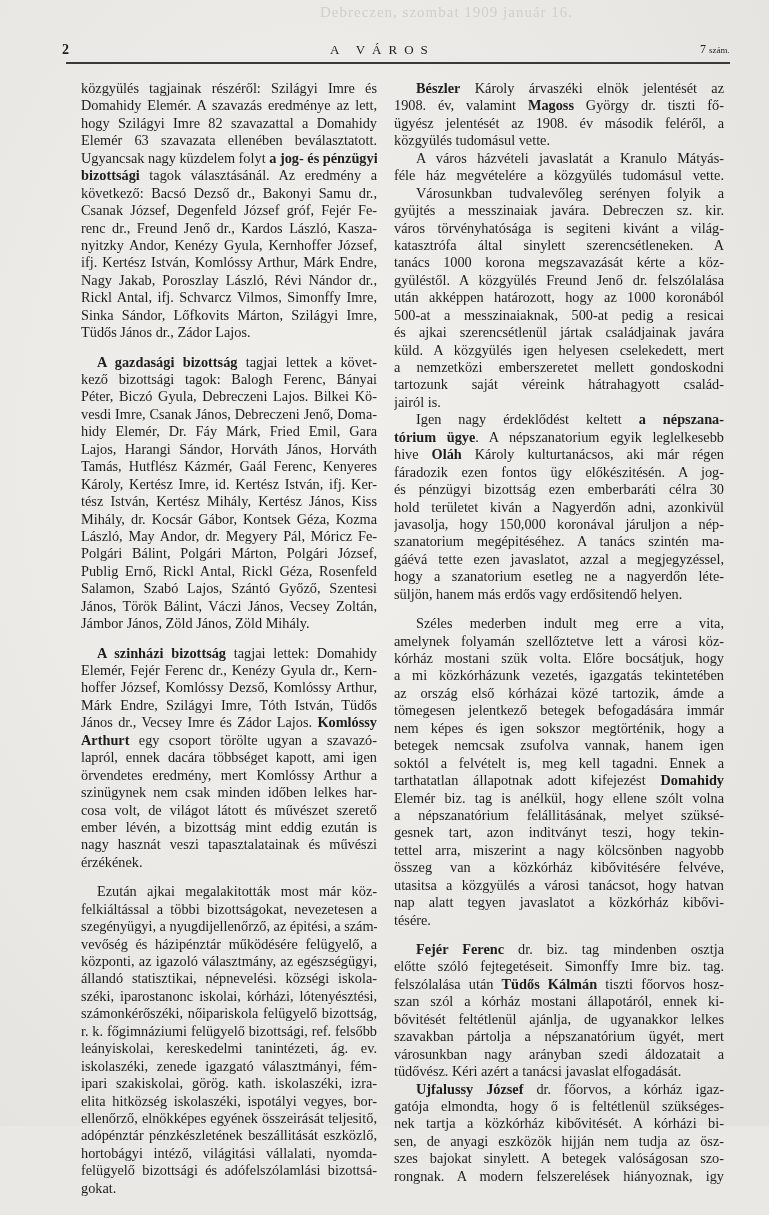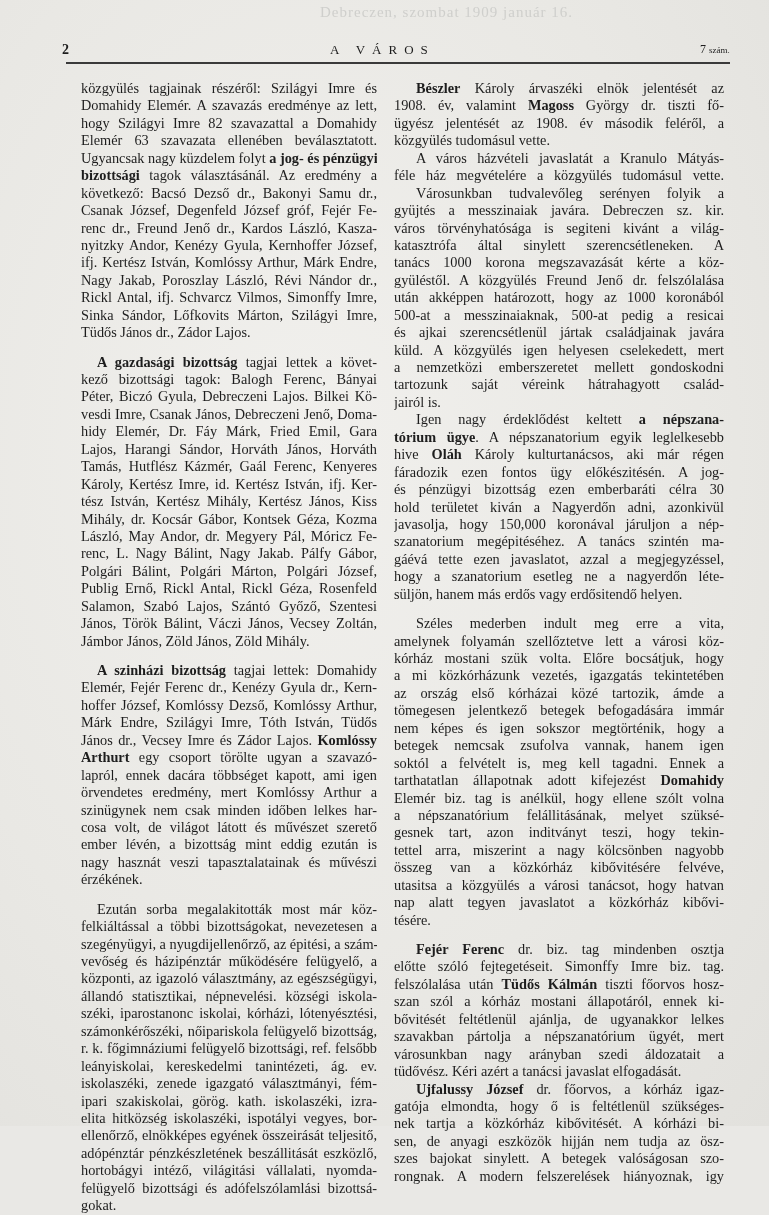--- a/index.html
+++ b/index.html
@@ -58,40 +58,39 @@
       <span class="line"><span>kező bizottsági tagok: Balogh Ferenc, Bányai</span></span>
       <span class="line"><span>Péter, Biczó Gyula, Debreczeni Lajos. Bilkei Kö-</span></span>
       <span class="line"><span>vesdi Imre, Csanak János, Debreczeni Jenő, Doma-</span></span>
       <span class="line"><span>hidy Elemér, Dr. Fáy Márk, Fried Emil, Gara</span></span>
       <span class="line"><span>Lajos, Harangi Sándor, Horváth János, Horváth</span></span>
       <span class="line"><span>Tamás, Hutflész Kázmér, Gaál Ferenc, Kenyeres</span></span>
       <span class="line"><span>Károly, Kertész Imre, id. Kertész István, ifj. Ker-</span></span>
       <span class="line"><span>tész István, Kertész Mihály, Kertész János, Kiss</span></span>
       <span class="line"><span>Mihály, dr. Kocsár Gábor, Kontsek Géza, Kozma</span></span>
       <span class="line"><span>László, May Andor, dr. Megyery Pál, Móricz Fe-</span></span>
-      <span class="line"><span>renc, L. Nagy Bálint, Nagy Jakab. Pálfy Gábor,</span></span>
       <span class="line"><span>Polgári Bálint, Polgári Márton, Polgári József,</span></span>
       <span class="line"><span>Publig Ernő, Rickl Antal, Rickl Géza, Rosenfeld</span></span>
       <span class="line"><span>Salamon, Szabó Lajos, Szántó Győző, Szentesi</span></span>
       <span class="line"><span>János, Török Bálint, Váczi János, Vecsey Zoltán,</span></span>
       <span class="line last"><span>Jámbor János, Zöld János, Zöld Mihály.</span></span>
       <span class="line indent gap"><b class="i">A szinházi bizottság</b><span> tagjai lettek: Domahidy</span></span>
       <span class="line"><span>Elemér, Fejér Ferenc dr., Kenézy Gyula dr., Kern-</span></span>
       <span class="line"><span>hoffer József, Komlóssy Dezső, Komlóssy Arthur,</span></span>
       <span class="line"><span>Márk Endre, Szilágyi Imre, Tóth István, Tüdős</span></span>
       <span class="line"><span>János dr., Vecsey Imre és Zádor Lajos. </span><b class="i">Komlóssy</b></span>
       <span class="line"><b class="i">Arthurt</b><span> egy csoport törölte ugyan a szavazó-</span></span>
       <span class="line"><span>lapról, ennek dacára többséget kapott, ami igen</span></span>
       <span class="line"><span>örvendetes eredmény, mert Komlóssy Arthur a</span></span>
       <span class="line"><span>szinügynek nem csak minden időben lelkes har-</span></span>
       <span class="line"><span>cosa volt, de világot látott és művészet szerető</span></span>
       <span class="line"><span>ember lévén, a bizottság mint eddig ezután is</span></span>
       <span class="line"><span>nagy hasznát veszi tapasztalatainak és művészi</span></span>
       <span class="line last"><span>érzékének.</span></span>
-      <span class="line indent gap"><span>Ezután sorba megalakitották most már köz-</span></span>
+      <span class="line indent gap"><span>Ezután ajkai megalakitották most már köz-</span></span>
       <span class="line"><span>felkiáltással a többi bizottságokat, nevezetesen a</span></span>
       <span class="line"><span>szegényügyi, a nyugdijellenőrző, az épitési, a szám-</span></span>
       <span class="line"><span>vevőség és házipénztár működésére felügyelő, a</span></span>
       <span class="line"><span>központi, az igazoló választmány, az egészségügyi,</span></span>
       <span class="line"><span>állandó statisztikai, népnevelési. községi iskola-</span></span>
       <span class="line"><span>széki, iparostanonc iskolai, kórházi, lótenyésztési,</span></span>
       <span class="line"><span>számonkérőszéki, nőipariskola felügyelő bizottság,</span></span>
       <span class="line"><span>r. k. főgimnáziumi felügyelő bizottsági, ref. felsőbb</span></span>
       <span class="line"><span>leányiskolai, kereskedelmi tanintézeti, ág. ev.</span></span>
       <span class="line"><span>iskolaszéki, zenede igazgató választmányi, fém-</span></span>

